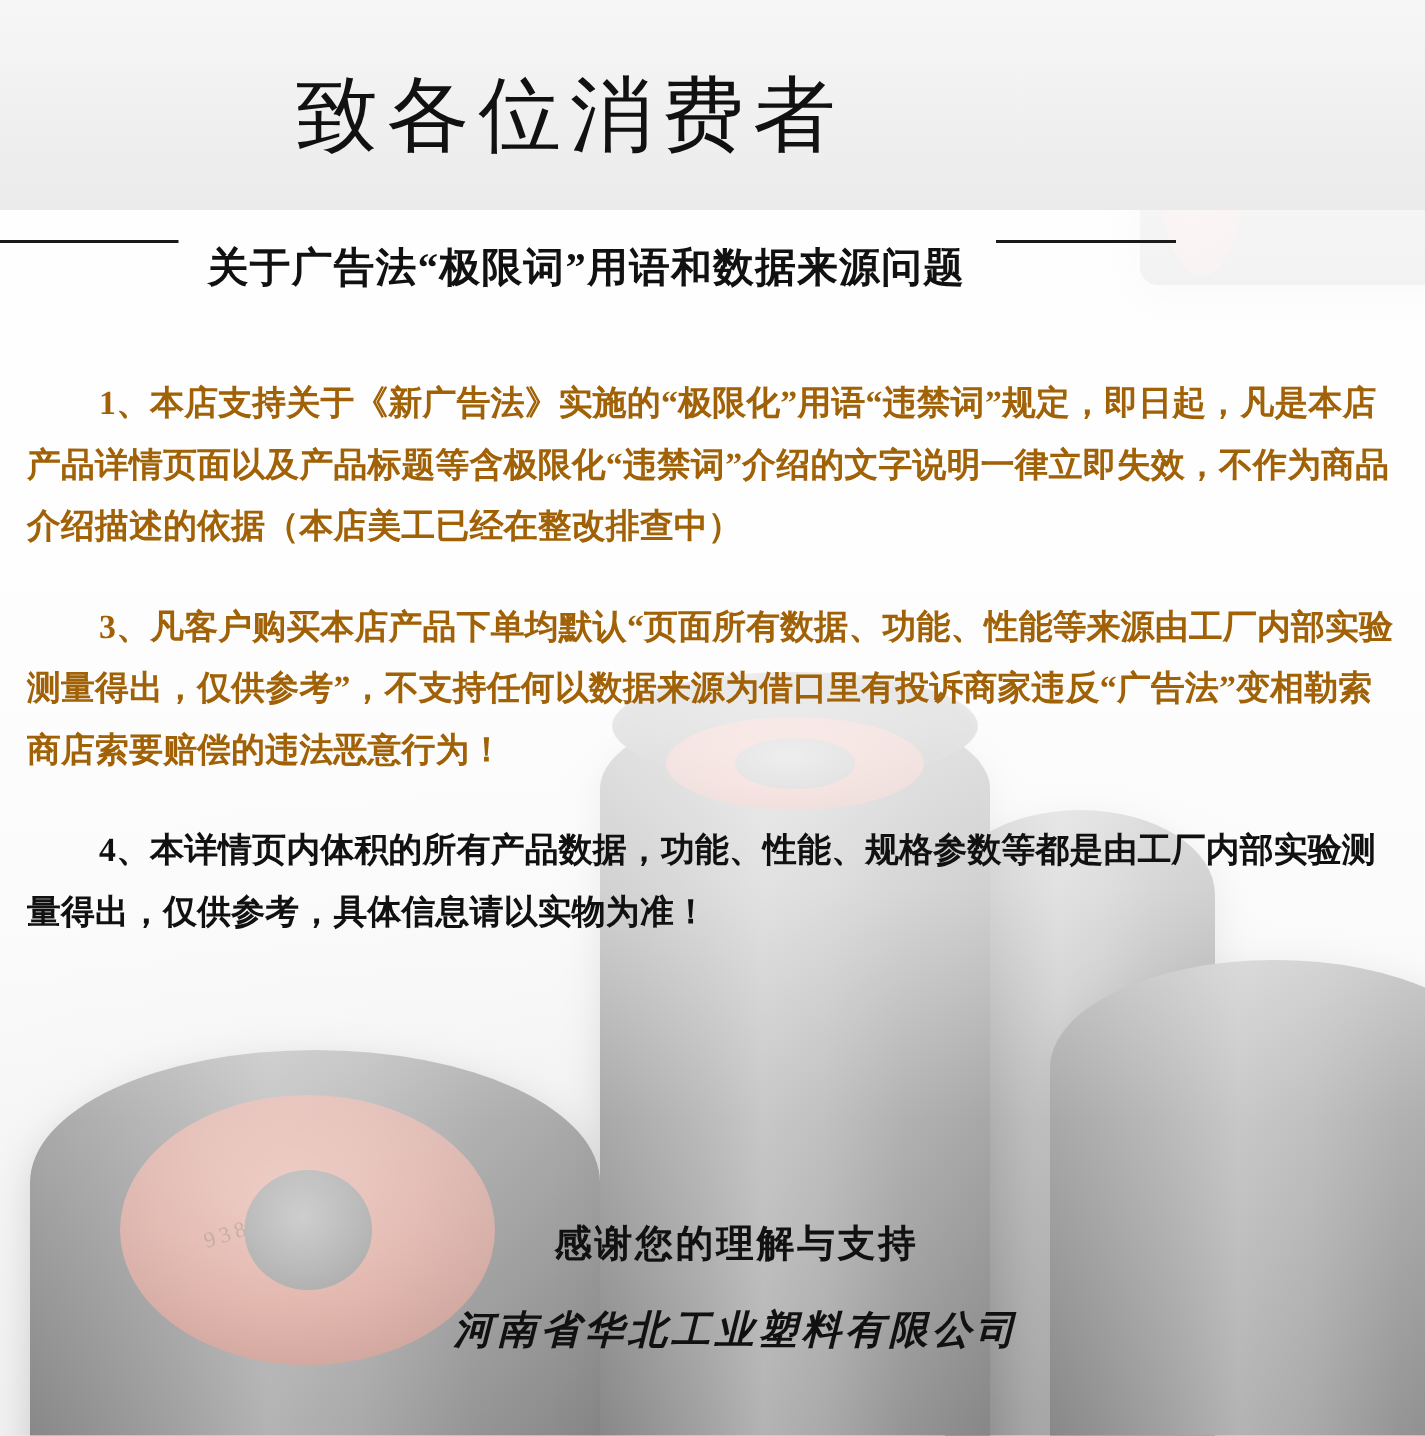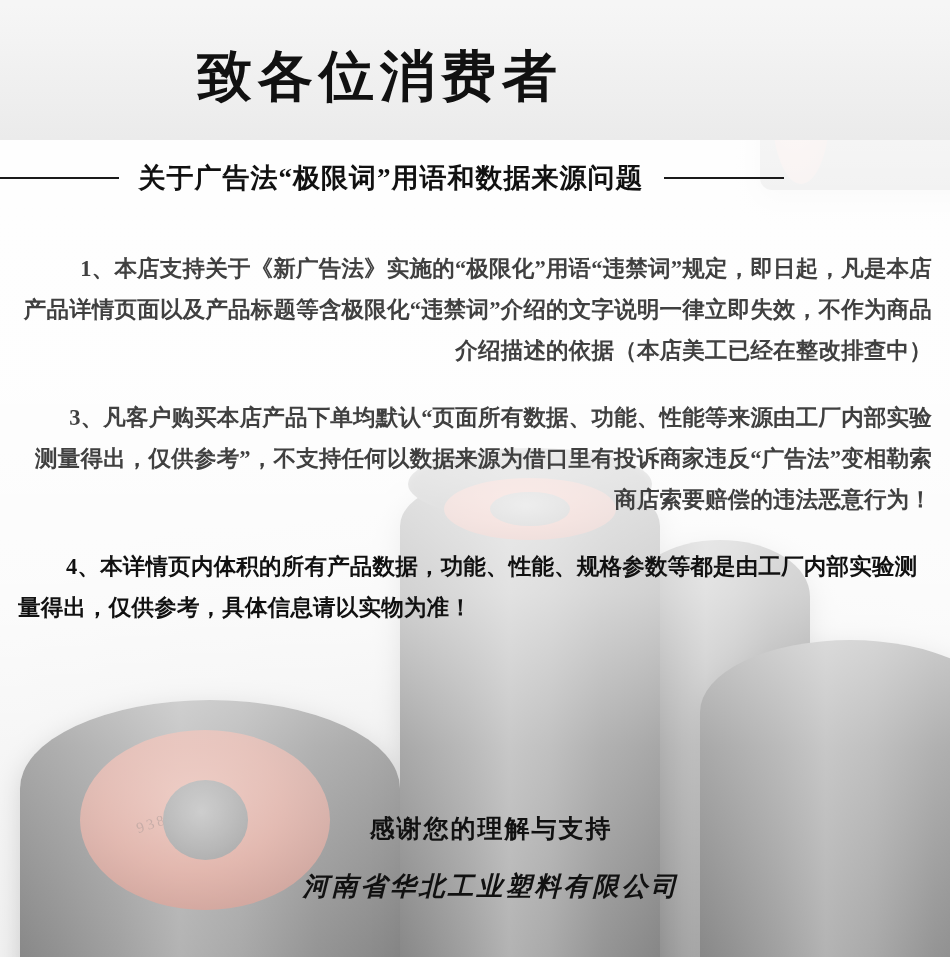--- a/index.html
+++ b/index.html
@@ -175,34 +175,34 @@
     background: linear-gradient(180deg, rgba(255,255,255,0.55), rgba(230,230,230,0.2));
   }
 
   .main-title {
     position: absolute;
     left: 0;
     top: 40px;
     width: 760px;
     text-align: center;
     font-size: 55px;
-    font-weight: bold;
+    font-weight: normal;
     letter-spacing: 6px;
     color: #111111;
     font-family: "Liberation Serif", "DejaVu Serif", serif;
   }
 
   
   .subtitle-row {
     position: absolute;
     left: 0;
     top: 160px;
     width: 752px;
     display: flex;
-    align-items: center;
+    align-items: flex-start;
     justify-content: center;
     gap: 20px;
     padding: 0 44px;
     box-sizing: border-box;
   }
   .rule {
     height: 2px;
     background: #1a1a1a;
     flex: 0 0 150px;
   }
@@ -223,21 +223,21 @@
     width: 914px;
   }
   .para {
     font-size: 22.5px;
     line-height: 41px;
     text-indent: 48px;
     margin: 0 0 26px 0;
     font-weight: bold;
     letter-spacing: 0.2px;
   }
-  .para.red { color: #404040; text-align: right; }
+  .para.red { color: #a16207; }
   .para.black { color: #111111; }
 
   
   .footer {
     position: absolute;
     left: 0;
     top: 812px;
     width: 862px;
     text-align: center;
   }

